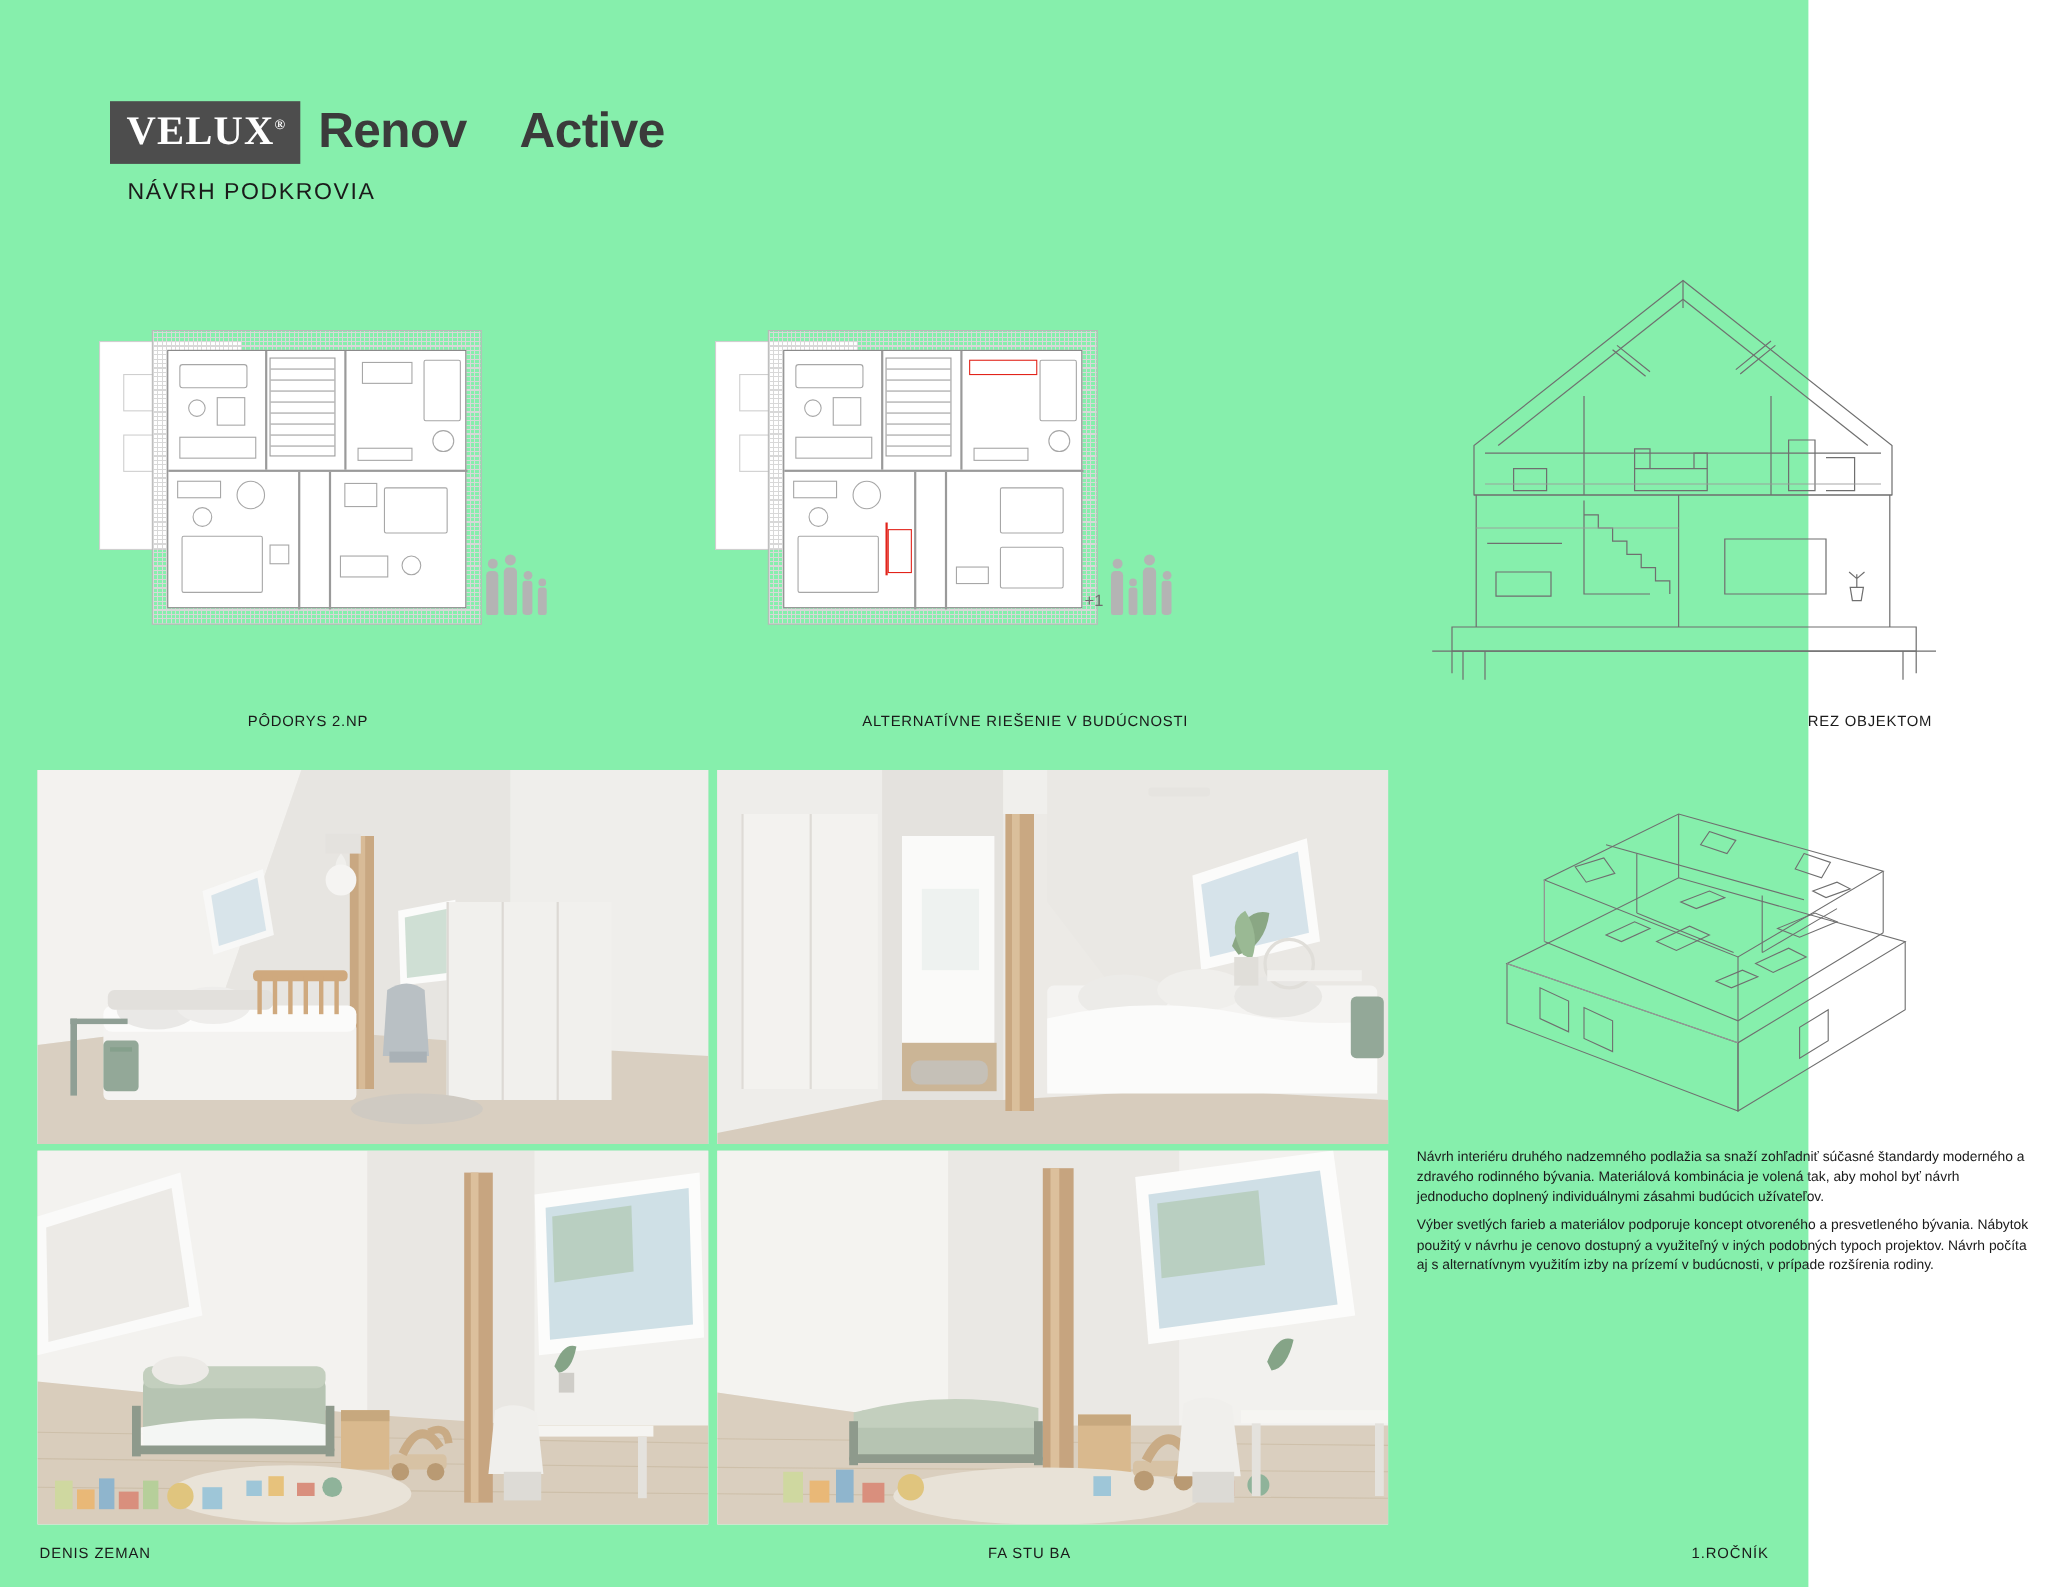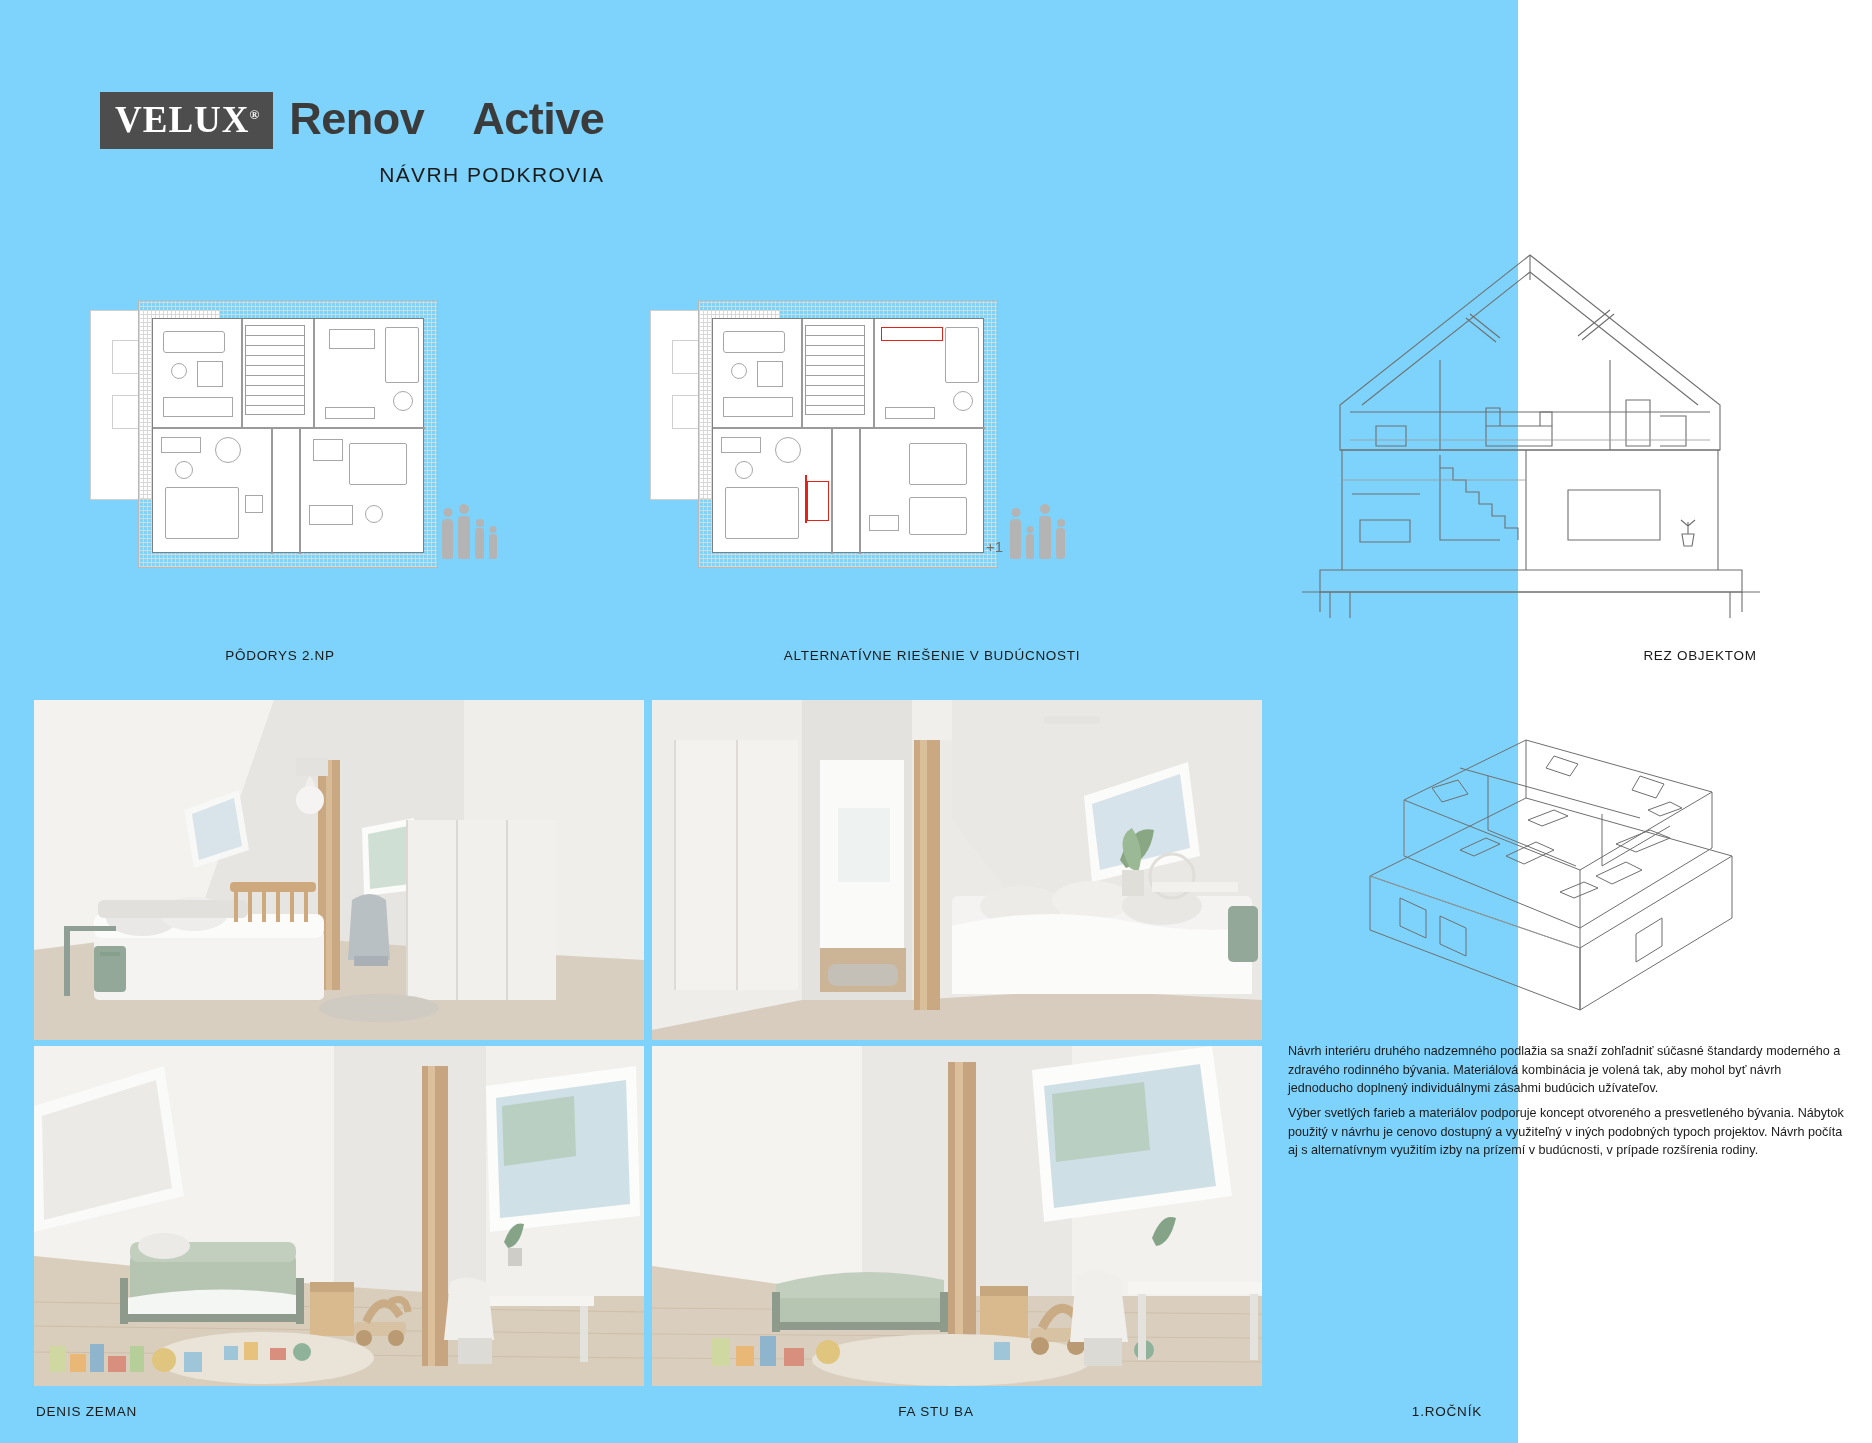--- a/index.html
+++ b/index.html
@@ -10,22 +10,22 @@
   body {
     width: 1872px; height: 1443px;
     font-family: "Liberation Sans", sans-serif;
     color: #1a1a1a;
     position: relative;
     overflow: hidden;
   }
   .sheet {
     position: absolute;
     left: 0; top: 0;
-    width: 1518px; height: 1443px;
-    background: #7dd3fc;
+    width: 1644px; height: 1443px;
+    background: #86efac;
   }
 
   
   .header { position: absolute; left: 100px; top: 92px; }
   .logo-row { display: flex; align-items: flex-start; }
   .velux-box {
     background: #4d4d4d;
     color: #ffffff;
     font-family: "Liberation Serif", serif;
     font-weight: bold;
@@ -50,23 +50,22 @@
     top: 4px;
     color: #3b3b3b;
     letter-spacing: -0.5px;
   }
   .renoactive .renov { font-weight: bold; }
   .renoactive .active { font-weight: bold; margin-left: 48px; }
   .subtitle {
     font-size: 21px;
     letter-spacing: 1.4px;
     margin-top: 14px;
-    margin-left: 0;
+    margin-left: 16px;
     color: #1a1a1a;
-    text-align: right;
   }
 
   
   .caption {
     position: absolute;
     font-size: 13.5px;
     letter-spacing: 0.7px;
     color: #1a1a1a;
     text-align: center;
     white-space: nowrap;

